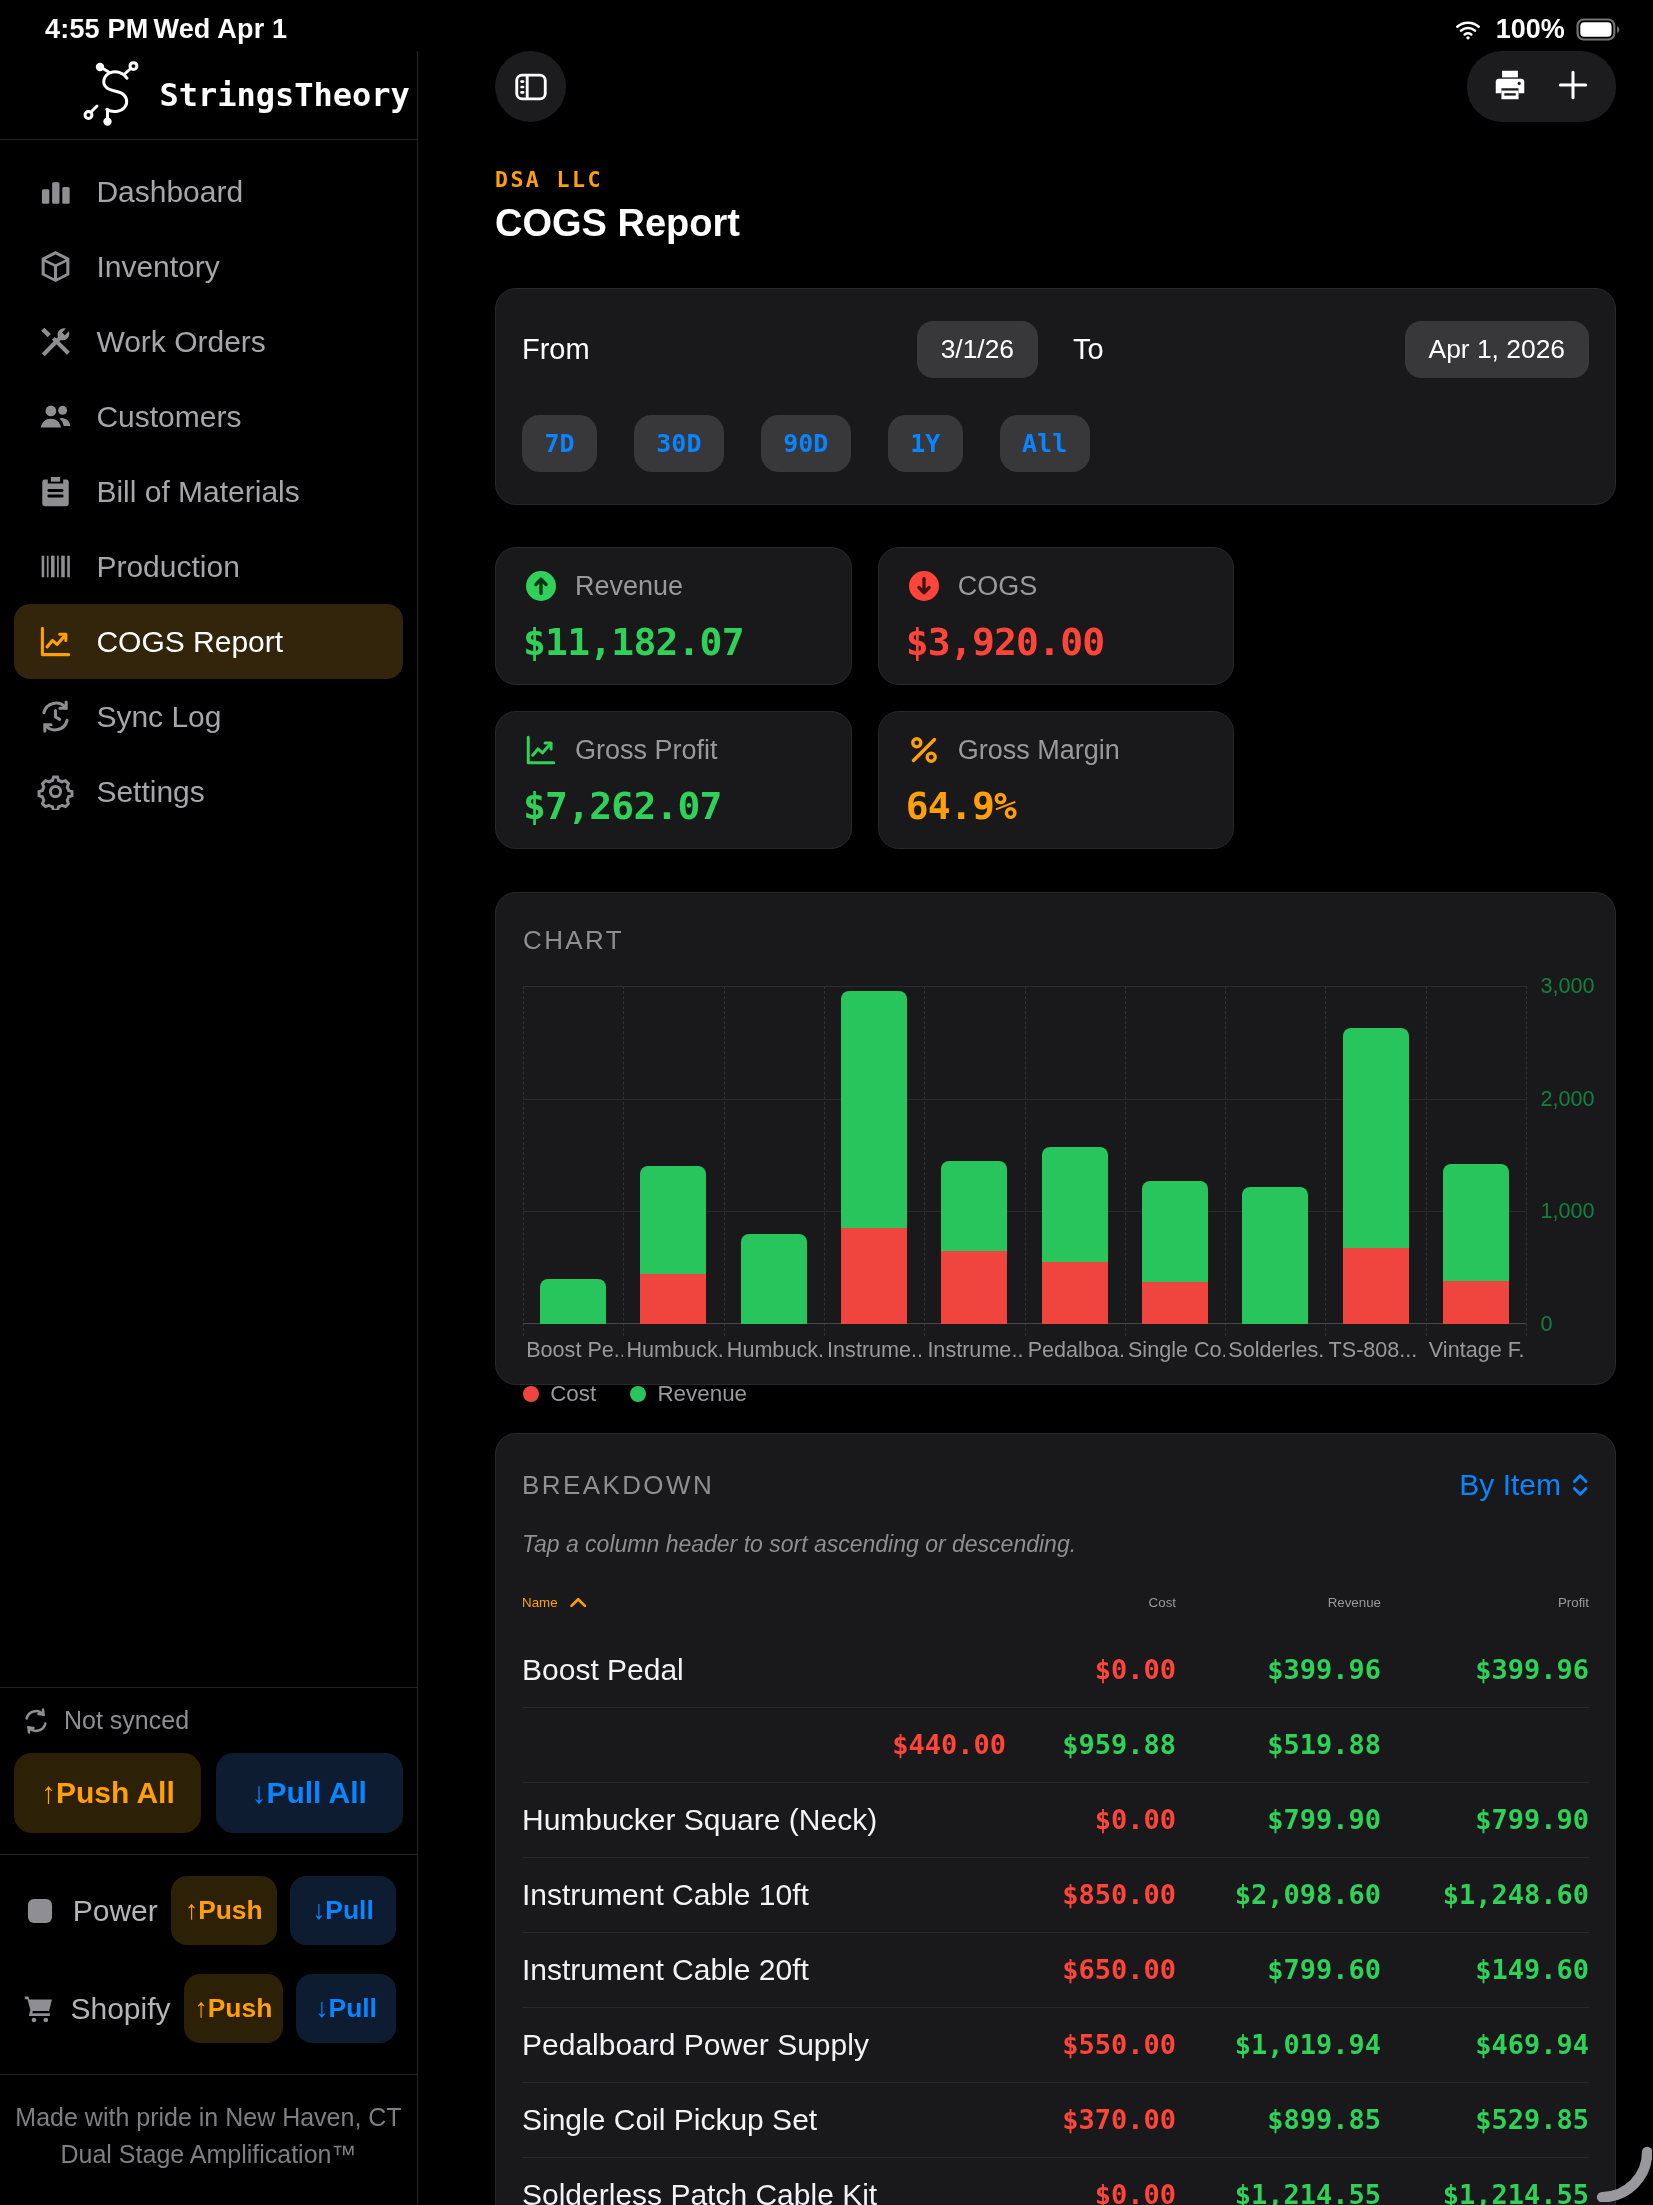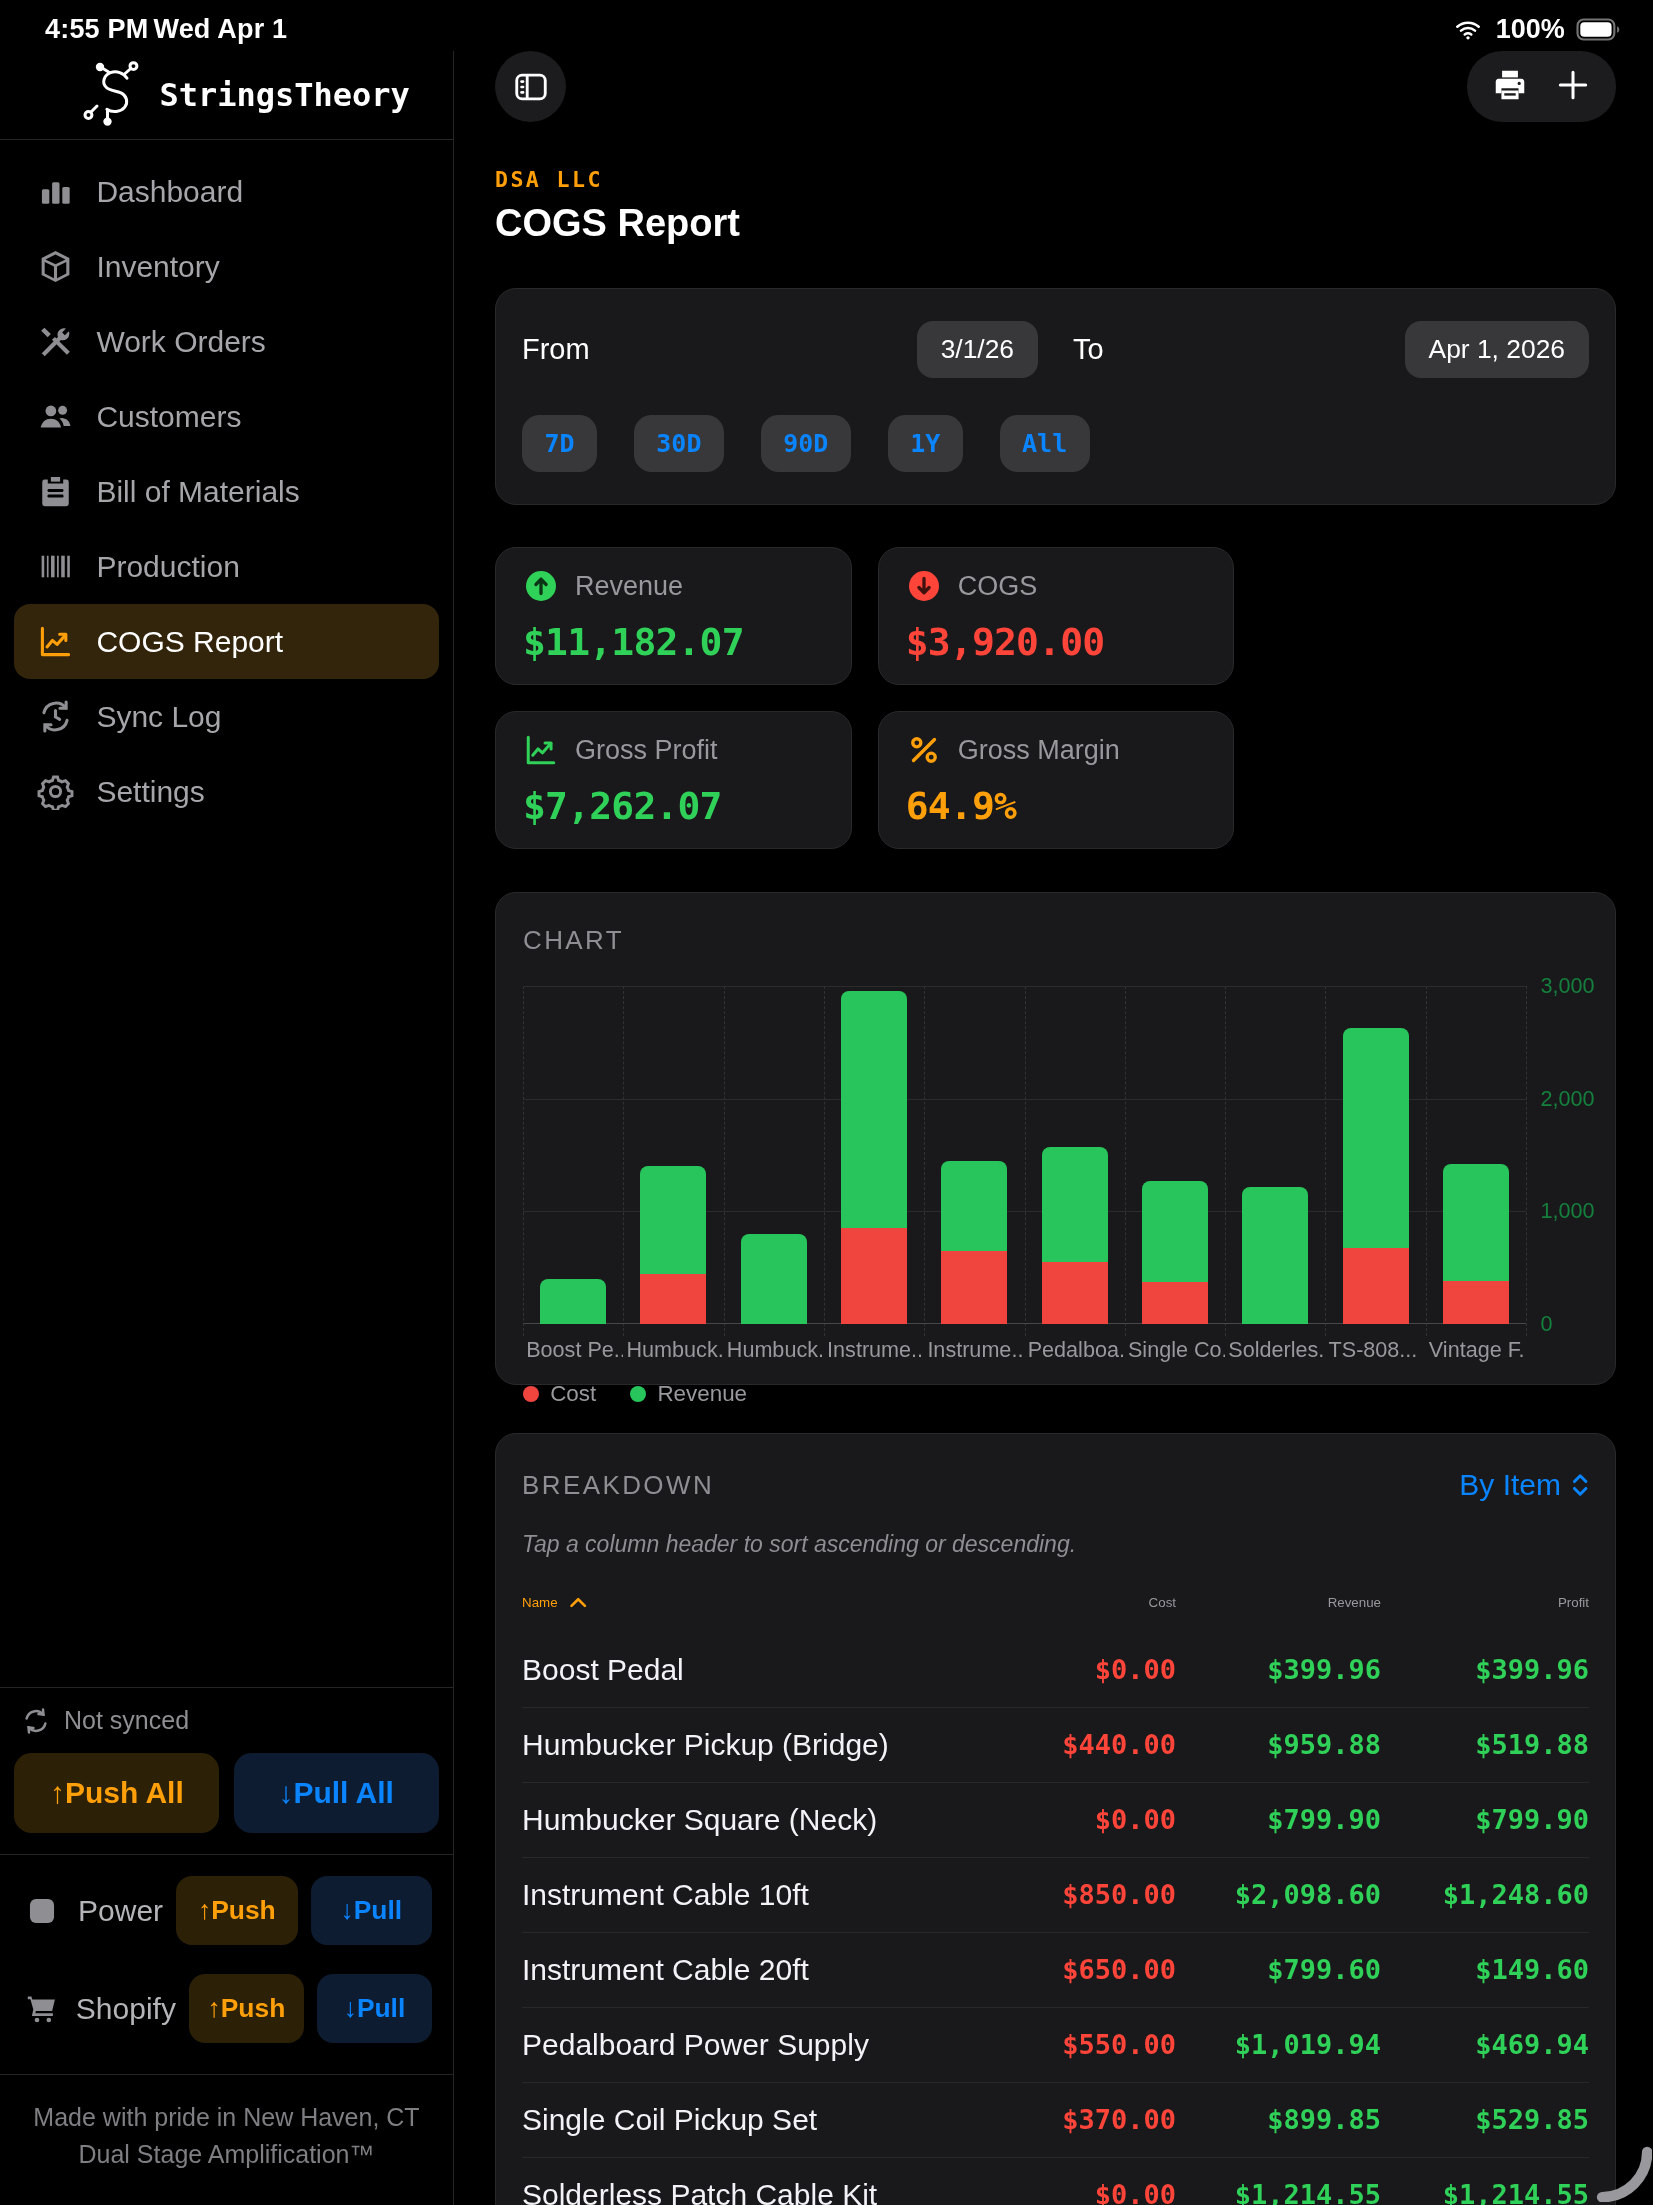--- a/index.html
+++ b/index.html
@@ -8,21 +8,21 @@
   button{font-family:inherit;border:none;background:none;color:inherit;padding:0;margin:0}
 
   
   .statusbar{position:absolute;top:0;left:0;right:0;height:51px;display:flex;
              justify-content:space-between;align-items:center;padding:8px 32px 0 45px;box-sizing:border-box}
   .sb-left{display:flex;gap:5px;font-size:27px;font-weight:700;letter-spacing:0.2px}
   .sb-right{display:flex;align-items:center;gap:11.2px;font-size:27px;font-weight:700}
   .icon{display:inline-flex;align-items:center;justify-content:center}
 
   
-  .sidebar{position:absolute;left:0;top:51px;bottom:0;width:454px;box-sizing:border-box;
+  .sidebar{position:absolute;left:0;top:51px;bottom:0;width:418px;box-sizing:border-box;
            border-right:0.8px solid #252527;display:flex;flex-direction:column;background:#000}
   .brand{height:88px;flex:0 0 auto;display:flex;align-items:center;gap:14.4px;padding-left:79px;
          border-bottom:0.8px solid #252527}
   .brand-name{font-family:"DejaVu Sans Mono",monospace;font-weight:bold;font-size:32px;color:#fff}
   .nav{padding:14.4px 14.4px 0;flex:0 0 auto}
   .nav-item{height:75px;display:flex;align-items:center;gap:21px;padding-left:21px;border-radius:16px;
             color:#a5a5aa;font-size:30px}
   .nav-item .icon{width:40px;justify-content:center}
   .nav-item.active{background:#33250b;color:#fff}
 
@@ -538,21 +538,20 @@
       <button class="th-num">Profit</button>
     </div>
     <div id="rows">
         <div class="t-grid t-row">
           <span class="c-name">Boost Pedal</span>
           <span class="c-num c-cost">$0.00</span>
           <span class="c-num c-pos">$399.96</span>
           <span class="c-num c-pos">$399.96</span>
         </div>
         <div class="t-grid t-row">
-          <span class="c-name">Humbucker Pickup (Bridge)</span>
           <span class="c-num c-cost">$440.00</span>
           <span class="c-num c-pos">$959.88</span>
           <span class="c-num c-pos">$519.88</span>
         </div>
         <div class="t-grid t-row">
           <span class="c-name">Humbucker Square (Neck)</span>
           <span class="c-num c-cost">$0.00</span>
           <span class="c-num c-pos">$799.90</span>
           <span class="c-num c-pos">$799.90</span>
         </div>

